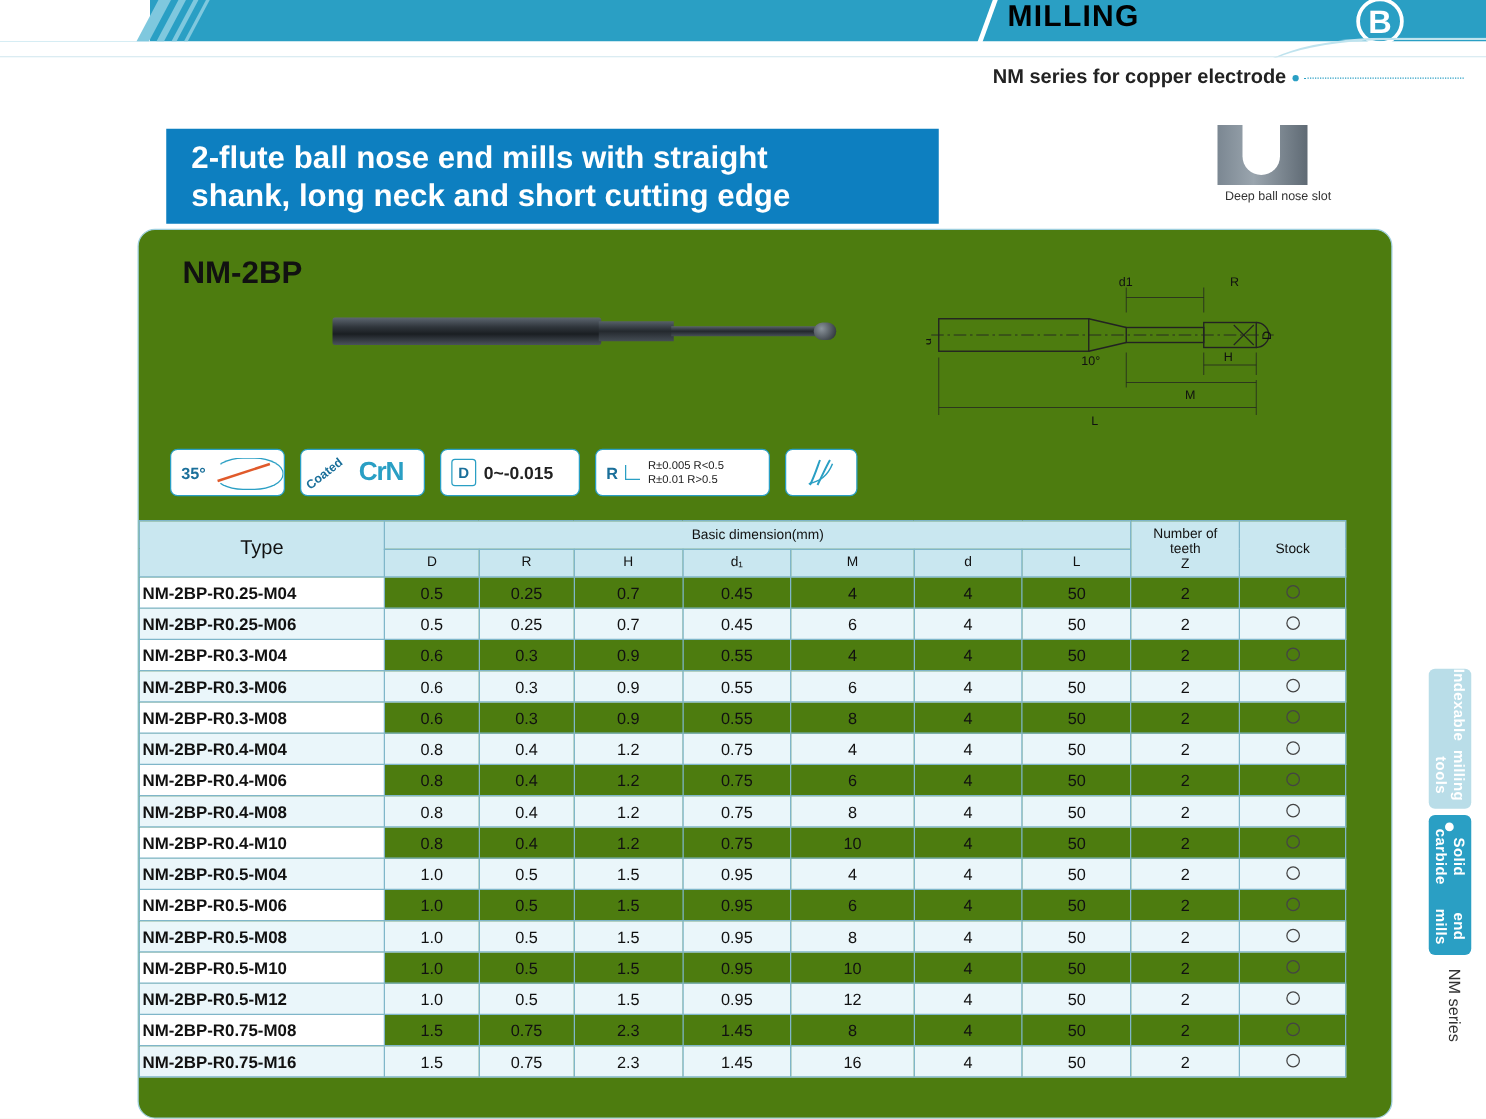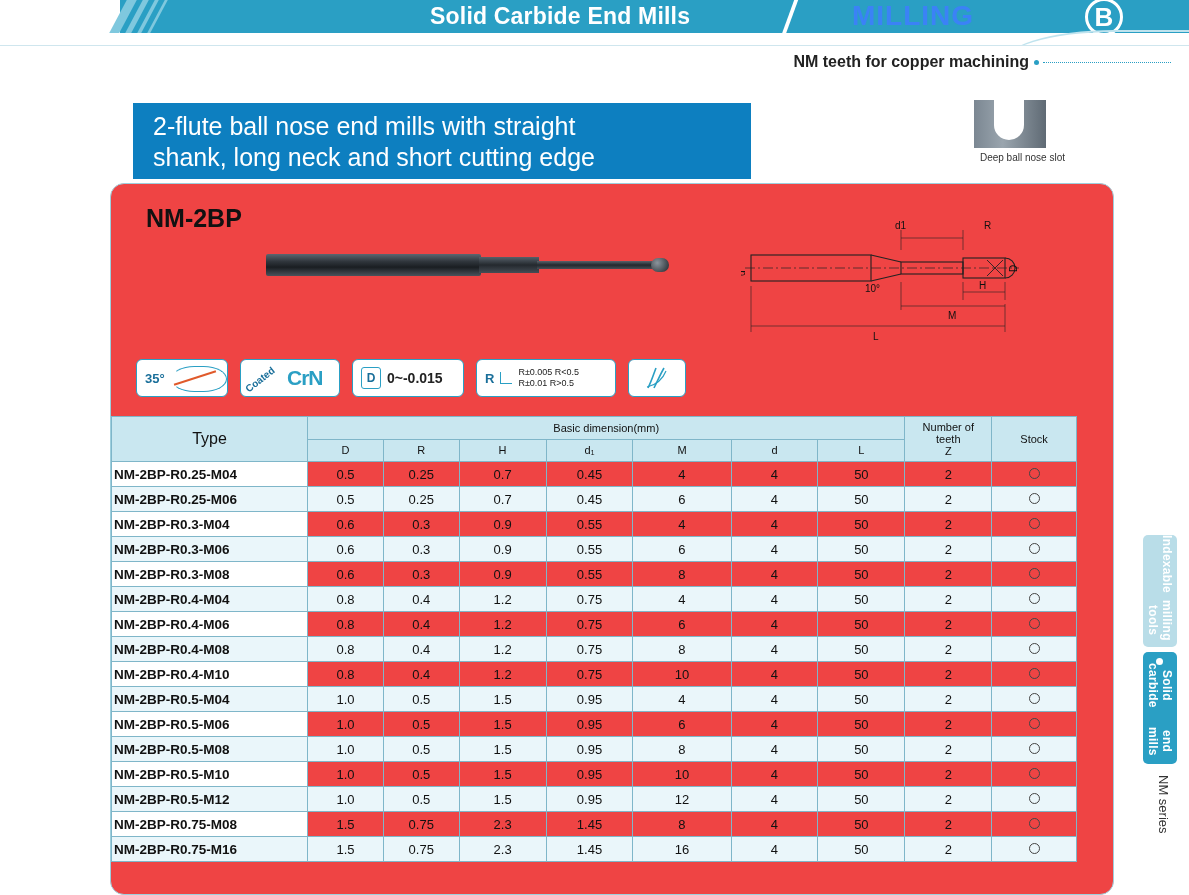--- a/index.html
+++ b/index.html
@@ -29,22 +29,22 @@
   .header-stripe-light {
     position: absolute; top: 0; height: 33px; background: #7fc8de;
     transform: skewX(-28deg);
   }
   .header-title {
     position: absolute; left: 430px; top: 3px;
     font-size: 23px; font-weight: bold; color: #ffffff;
     letter-spacing: 0.2px;
   }
   .header-milling {
-    position: absolute; left: 852px; top: 0px;
-    font-size: 28px; font-weight: bold; color: #3b82f6;
+    position: absolute; left: 806px; top: 0px;
+    font-size: 24px; font-weight: bold; color: #000000;
     letter-spacing: 1px;
   }
   .header-slash {
     position: absolute; left: 788px; top: -2px; width: 4px; height: 38px;
     background: #ffffff; transform: skewX(-20deg);
   }
   .header-bcircle {
     position: absolute; left: 1085px; top: -2px;
     width: 38px; height: 38px; border-radius: 19px;
     border: 3px solid #ffffff;
@@ -74,21 +74,21 @@
   }
 
   
   .title-box {
     position: absolute; left: 133px; top: 103px; width: 618px; height: 76px;
     background: #0d7fc0;
     padding: 8px 18px 0 20px;
     color: #ffffff;
   }
   .title-box .line {
-    font-size: 25px; font-weight: normal; line-height: 31px; white-space: nowrap;
+    font-size: 25px; font-weight: bold; line-height: 31px; white-space: nowrap;
   }
 
   
   .slot-icon-wrap {
     position: absolute; left: 955px; top: 100px; width: 110px; text-align: right;
   }
   .slot-icon {
     width: 72px; height: 48px; margin: 0 auto;
     background: linear-gradient(90deg, #7b8792 0%, #9aa5ae 40%, #5f6a74 100%);
     position: relative;
@@ -98,21 +98,21 @@
     width: 30px; height: 40px; background: #ffffff;
     border-radius: 0 0 15px 15px;
   }
   .slot-caption { font-size: 10px; color: #333; margin-top: 4px; }
 
   
   .panel {
     position: absolute; left: 110px; top: 183px; width: 1004px; height: 712px;
     border: 1px solid #9ecfdd;
     border-radius: 14px;
-    background: #ef4444;
+    background: #4d7c0f;
   }
   .panel-code {
     position: absolute; left: 35px; top: 20px;
     font-size: 25px; font-weight: bold; color: #111;
   }
 
   
   .tool-photo {
     position: absolute; left: 155px; top: 62px; width: 410px; height: 38px;
   }
@@ -249,28 +249,27 @@
 
 <div class="page">
 
   <div class="header">
     <div class="header-fill"></div>
     <div class="header-left-white"></div>
     <div class="header-stripe-light" style="left:118px;width:10px;"></div>
     <div class="header-stripe-light" style="left:134px;width:6px;"></div>
     <div class="header-stripe-light" style="left:146px;width:4px;"></div>
     <div class="header-stripe-light" style="left:156px;width:3px;"></div>
-    <div class="header-title">Solid Carbide End Mills</div>
     <div class="header-slash"></div>
     <div class="header-milling">MILLING</div>
     <div class="header-bcircle">B</div>
     <div class="header-swoosh"></div>
     <div class="header-underline"></div>
   </div>
-  <div class="header-sub">NM teeth for copper machining</div>
+  <div class="header-sub">NM series for copper electrode</div>
   <div class="header-sub-dot"></div>
   <div class="header-dotline"></div>
 
   <div class="title-box">
     <div class="line">2-flute ball nose end mills with straight</div>
     <div class="line">shank, long neck and short cutting edge</div>
   </div>
 
   <div class="slot-icon-wrap">
     <div class="slot-icon"></div>

